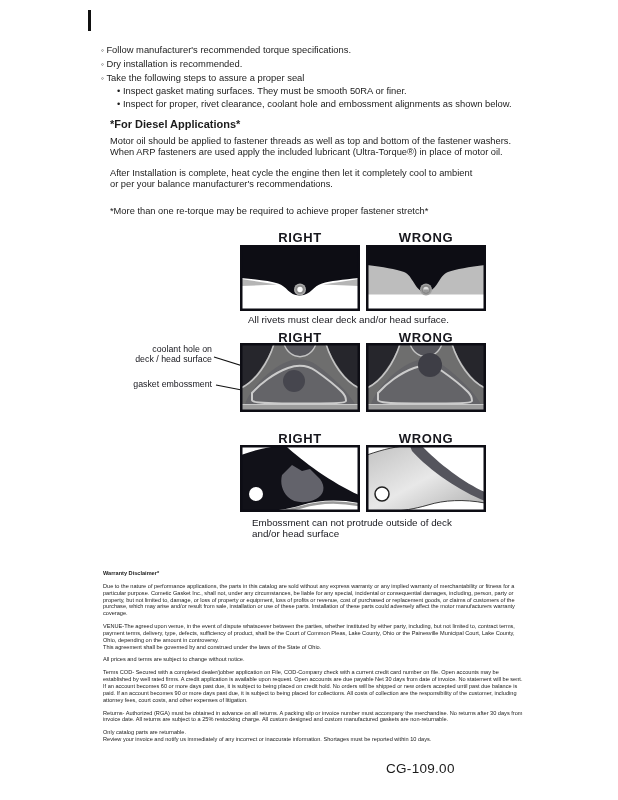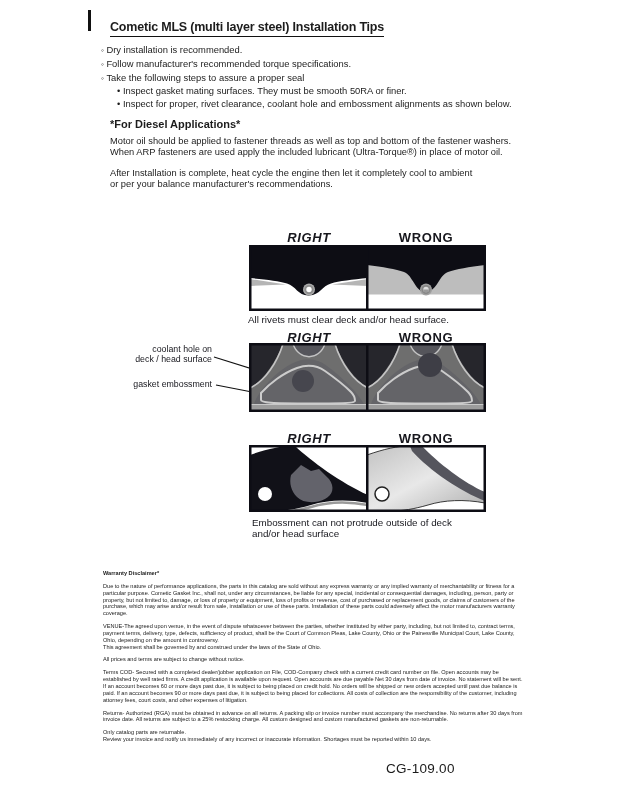--- a/index.html
+++ b/index.html
@@ -43,21 +43,21 @@
   
   .dg-label{
     width:120px;text-align:center;
     font-size:13px;font-weight:600;letter-spacing:0.6px;
     color:#17171d;white-space:nowrap;
   }
   .dg-box{width:120px;}
   .dg-box svg{display:block;}
   .caption{font-size:9.8px;color:#17171d;white-space:nowrap;line-height:11px;}
 
-  .colL{left:249px;font-style:italic;}
+  .colL{left:240px;}
   .colR{left:366px;}
   .r1-lab{top:230px;} .r1-box{top:245px;} .r1-cap{left:236px;top:314px;margin-left:12px;}
   .r2-lab{top:330px;} .r2-box{top:343px;} .r2-cap{left:236px;top:415px;}
   .r3-lab{top:431px;} .r3-box{top:445px;} .r3-cap{left:252px;top:517px;}
 
   
   .ann{width:112px;left:100px;text-align:right;font-size:8.8px;line-height:10px;color:#17171d;}
   .ann1{top:344px;}
   .ann2{top:379px;}
   .leader{left:0;top:0;width:618px;height:800px;pointer-events:none;}
@@ -75,41 +75,41 @@
 
   .pagecode{left:386px;top:761px;font-size:13.5px;letter-spacing:0.3px;color:#1a1a1a;white-space:nowrap;}
 </style>
 </head>
 <body>
 
 <div class="page">
 
   <div class="abs regmark"></div>
 
-  <div class="abs title">Cometic MLS (multi layer steel) Installation Tips</div>
 
   <div class="abs bullets">
+    <div class="b">Follow manufacturer's recommended torque specifications.</div>
     <div class="b">Dry installation is recommended.</div>
-    <div class="b">Follow manufacturer's recommended torque specifications.</div>
     <div class="b">Take the following steps to assure a proper seal</div>
   </div>
   <div class="abs subbullets">
     <div class="b">Inspect gasket mating surfaces.  They must be smooth 50RA or finer.</div>
     <div class="b">Inspect for proper, rivet clearance, coolant hole and embossment alignments as shown below.</div>
   </div>
 
   <div class="abs diesel-h">*For Diesel Applications*</div>
   <div class="abs para p1">
     <div>Motor oil should be applied to fastener threads as well as top and bottom of the fastener washers.</div>
     <div>When ARP fasteners are used apply the included lubricant (Ultra-Torque®) in place of motor oil.</div>
   </div>
   <div class="abs para p2">
     <div>After Installation is complete, heat cycle the engine then let it completely cool to ambient</div>
     <div>or per your balance manufacturer's recommendations.</div>
   </div>
+  <div class="abs note">*More than one re-torque may be required to achieve proper fastener stretch*</div>
 
   <div class="abs dg-label colL r1-lab">RIGHT</div>
   <div class="abs dg-label colR r1-lab">WRONG</div>
 
   <div class="abs dg-box colL r1-box">
     <svg width="120" height="66" viewBox="0 0 120 66">
       <rect x="0" y="0" width="120" height="66" fill="#ffffff"></rect>
       <path d="M1,1 H119 V33 C103,34.5 90,36 82,38.5 C73,41 71,50 60,50.5 C49,51 47,41 38,38.5 C30,36 17,34.5 1,33 Z" fill="#0d0d14"></path>
       <path d="M1,34 L37,39.5 L1,41 Z" fill="#b5b5b5"></path>
       <path d="M119,34 L83,39.5 L119,41 Z" fill="#b5b5b5"></path>

